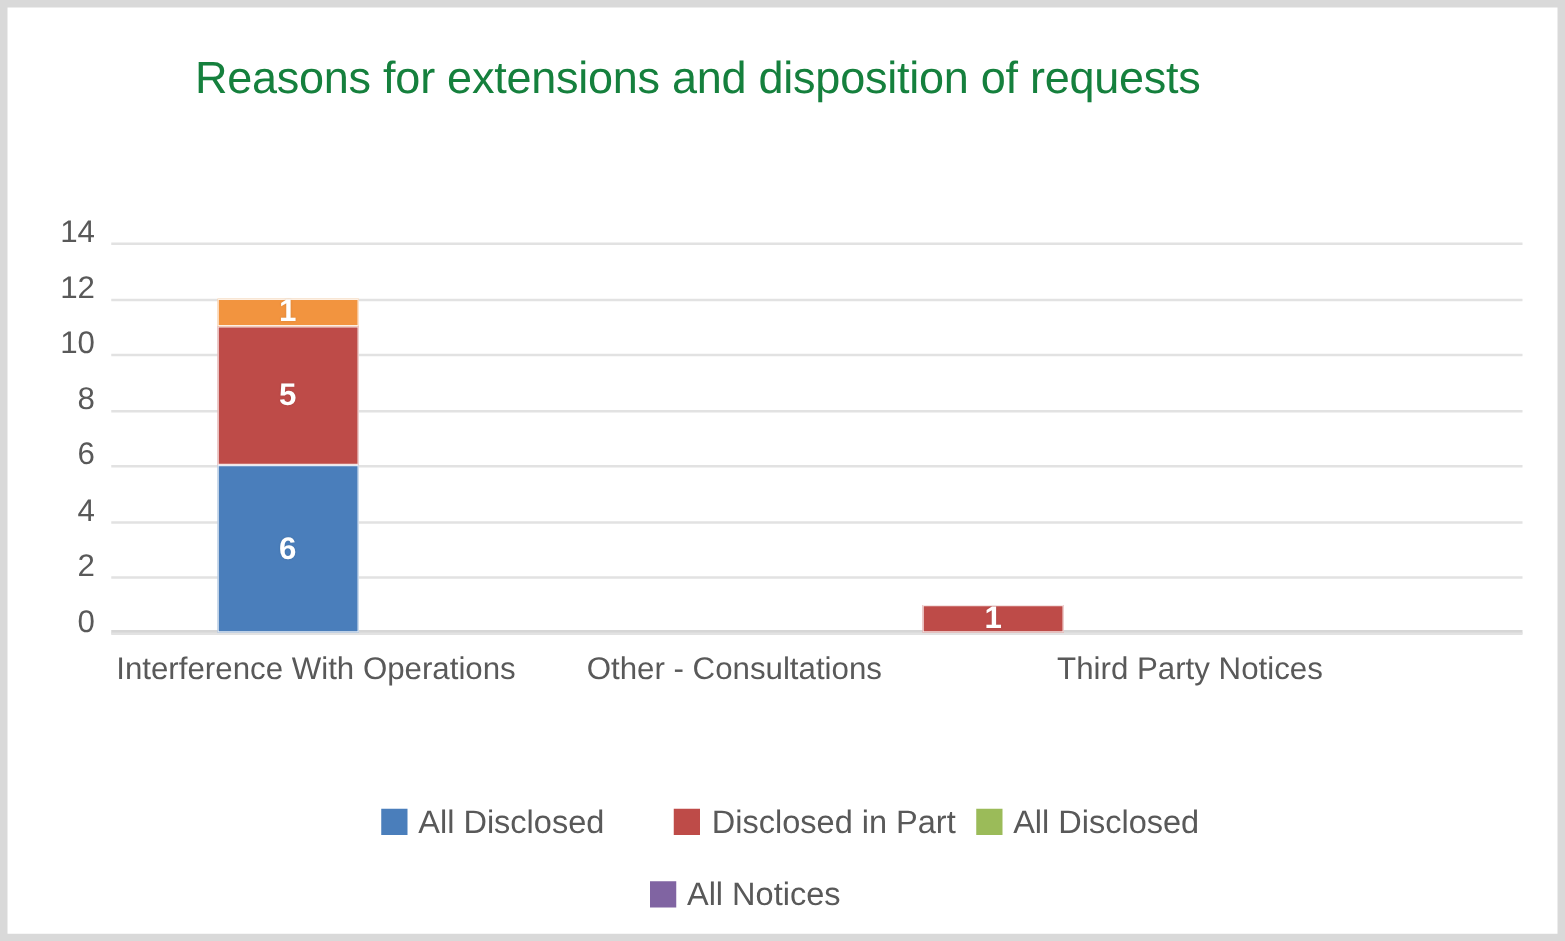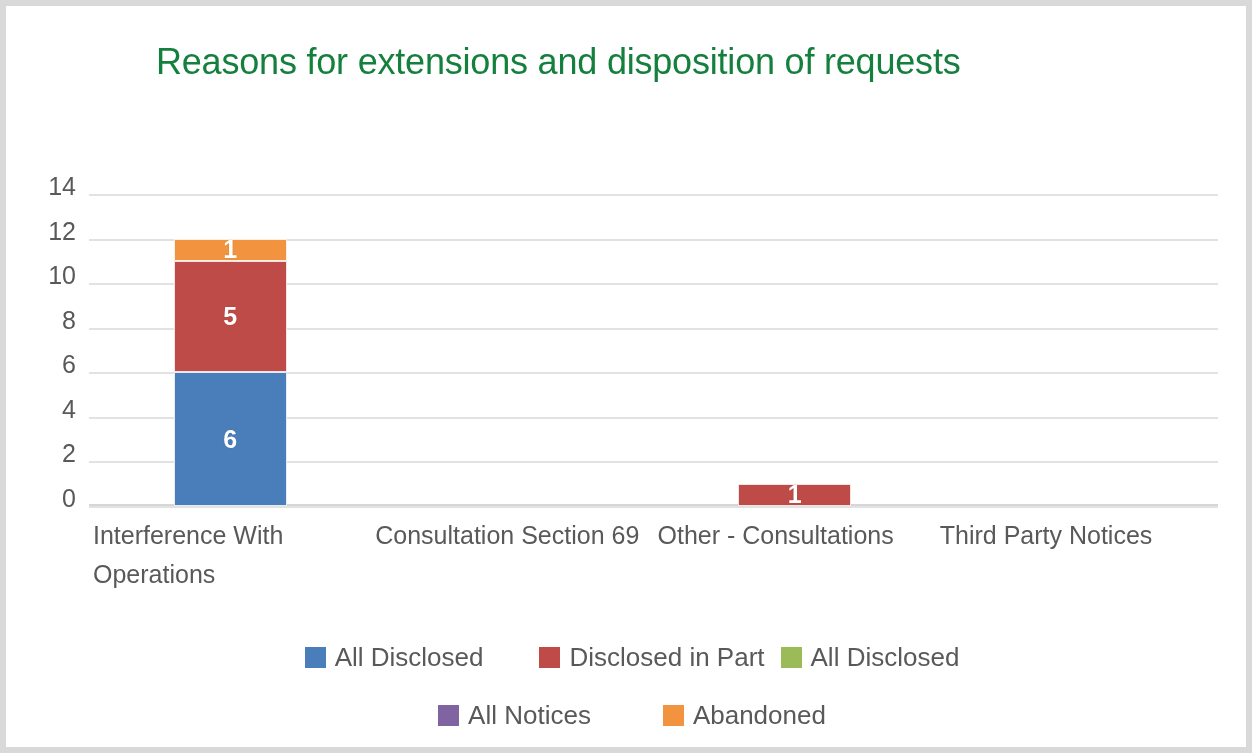--- a/index.html
+++ b/index.html
@@ -186,21 +186,20 @@
       </div>
       <div class="bar-group" style="left: 649.175px; width: 112.9px;">
         <div class="bar-seg" style="height: 22.2857px; background: rgb(190, 75, 72);">
           <span class="bar-label">1</span>
         </div>
       </div>
     </div>
 
   <div id="category-labels">
       <div class="cat-label">Interference With Operations</div>
-      <div class="cat-label">Consultation Section 69</div>
       <div class="cat-label">Other - Consultations</div>
       <div class="cat-label">Third Party Notices</div>
     </div>
 
   <div id="legend">
       <div class="legend-row">
         <div class="legend-item">
           <span class="legend-swatch" style="background: rgb(74, 126, 187);"></span>
           <span class="legend-text">All Disclosed</span>
         </div>
@@ -215,20 +214,16 @@
           <span class="legend-text">All Disclosed</span>
         </div>
       </div>
       <div class="legend-row">
         <div class="legend-item">
           <span class="legend-swatch" style="background: rgb(128, 100, 162);"></span>
           <span class="legend-text">All Notices</span>
         </div>
         <div class="gap-wide"></div>
         <div class="gap-narrow"></div>
-        <div class="legend-item">
-          <span class="legend-swatch" style="background: rgb(242, 148, 63);"></span>
-          <span class="legend-text">Abandoned</span>
-        </div>
       </div>
     </div>
 
 </div>
 
 </body></html>

